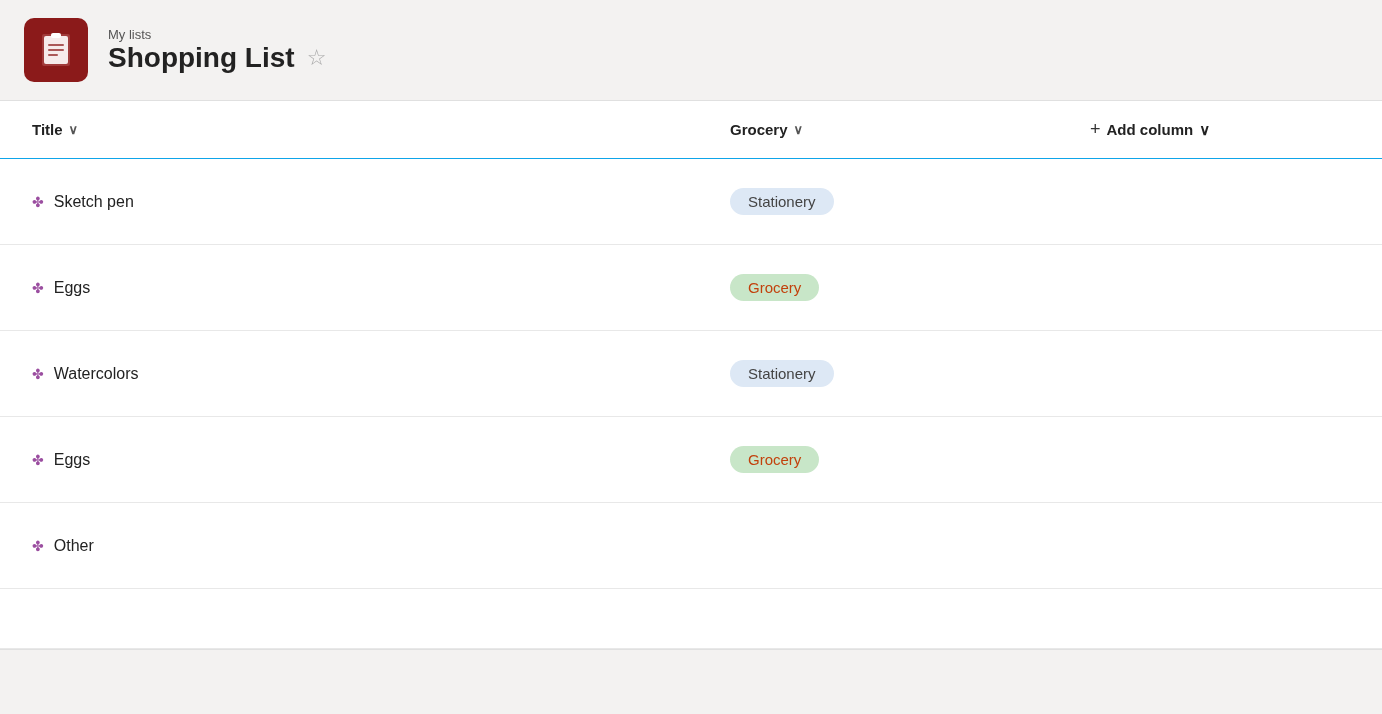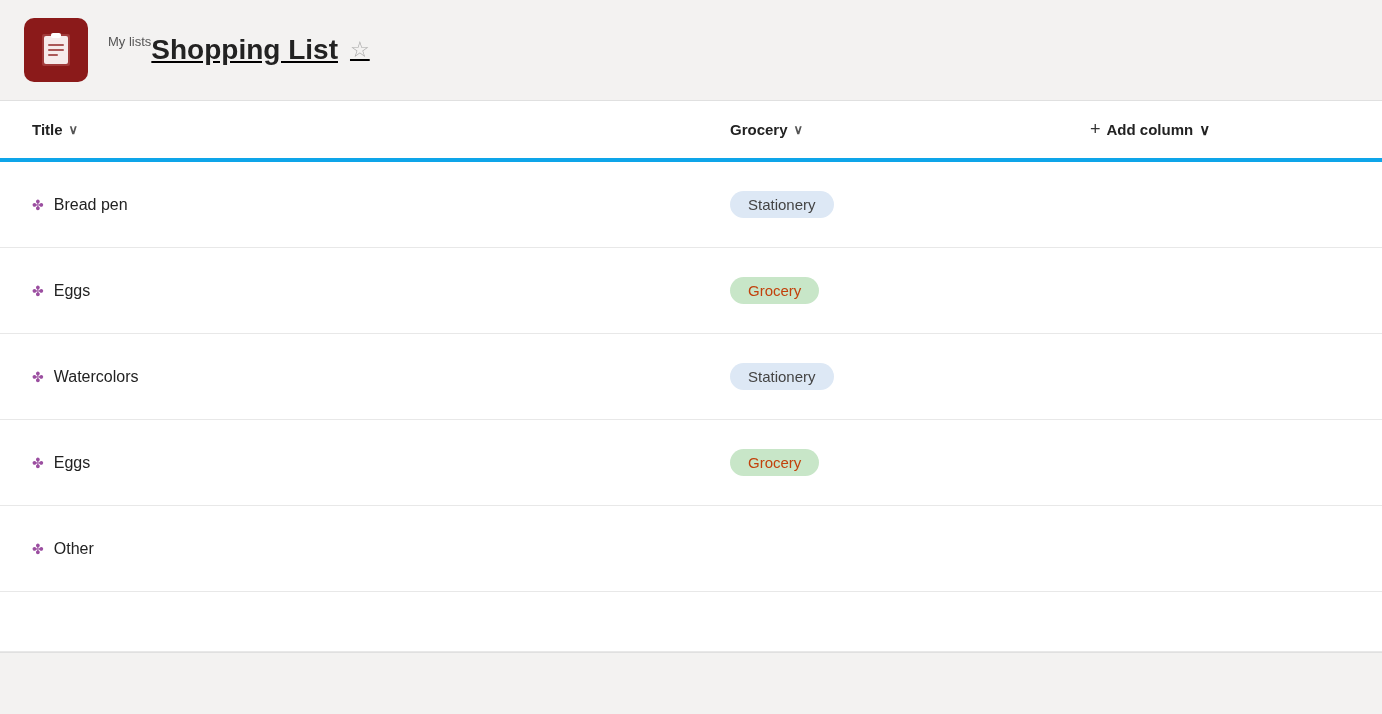--- a/index.html
+++ b/index.html
@@ -28,34 +28,33 @@
       flex-shrink: 0;
     }
 
     .app-icon svg {
       width: 36px;
       height: 36px;
     }
 
     .header-text {
       display: flex;
-      flex-direction: row;
+      flex-direction: column;
     }
 
     .my-lists-label {
       font-size: 13px;
       color: #555;
       font-weight: 400;
     }
 
     .page-title-row {
       display: flex;
       align-items: center;
       gap: 12px;
-      text-decoration: underline;
     }
 
     .page-title {
       font-size: 28px;
       font-weight: 600;
       color: #222;
     }
 
     .star-icon {
       font-size: 22px;
@@ -66,21 +65,21 @@
     .list-container {
       background: #fff;
       margin: 0 0 0 0;
       border-top: 1px solid #e0e0e0;
       border-bottom: 1px solid #e0e0e0;
     }
 
     .list-header {
       display: grid;
       grid-template-columns: 1fr 360px 260px;
-      border-bottom: 4px solid #0ea5e9;
+      border-bottom: 1px solid #0ea5e9;
       padding: 0 32px;
     }
 
     .col-header {
       display: flex;
       align-items: center;
       gap: 6px;
       padding: 18px 0;
       font-size: 15px;
       font-weight: 600;
@@ -203,21 +202,21 @@
     <div class="add-col-header">
       <span class="plus">+</span>
       <span>Add column</span>
       <span class="chevron">∨</span>
     </div>
   </div>
 
   <div class="list-row">
     <div class="row-title">
       <span class="drag-icon">✤</span>
-      <span>Bread pen</span>
+      <span>Sketch pen</span>
     </div>
     <div class="row-category">
       <span class="category-badge badge-stationery">Stationery</span>
     </div>
     <div></div>
   </div>
 
   <div class="list-row">
     <div class="row-title">
       <span class="drag-icon">✤</span>

